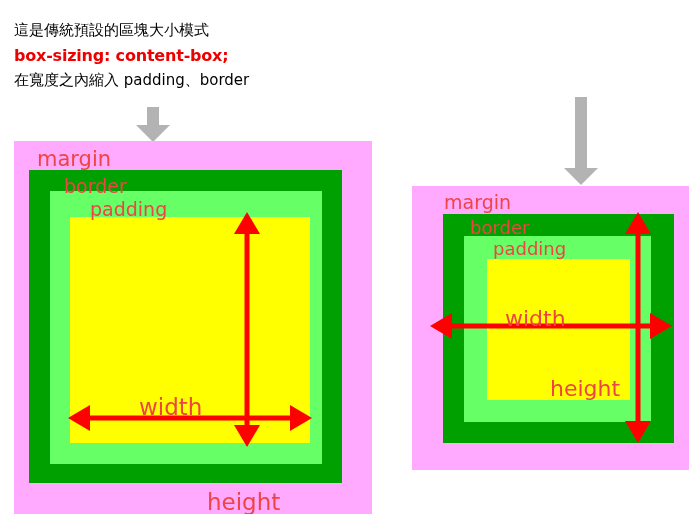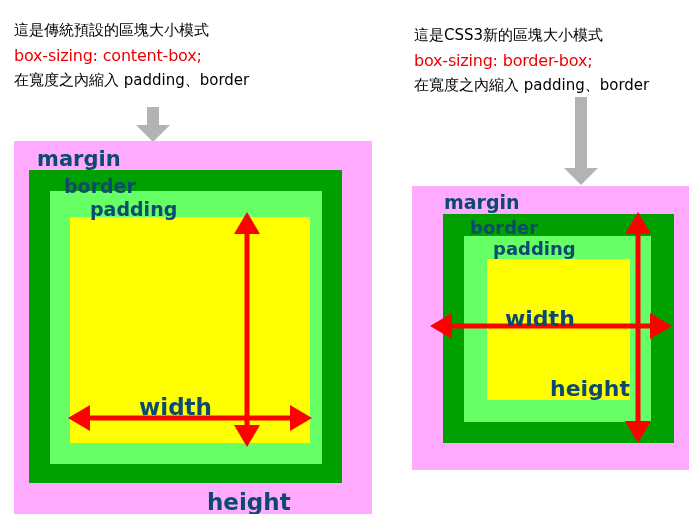--- a/index.html
+++ b/index.html
@@ -28,21 +28,21 @@
     white-space: nowrap;
   }
   .caption .line {
     display: block;
     font-size: 15px;
     color: #000000;
     letter-spacing: 0px;
   }
   .caption .line.code {
     color: #ee0000;
-    font-weight: normal;
+    font-weight: bold;
     font-size: 16px;
     letter-spacing: -0.2px;
   }
   #caption-left  { left: 14px;  top: 18px; }
   #caption-right { left: 414px; top: 23px; }
 
   
   .gray-arrow { position: absolute; }
   .gray-arrow .shaft {
     position: absolute;
@@ -72,22 +72,22 @@
     position: absolute;
     box-sizing: border-box;
   }
   .layer-margin  { background: #ffaaff; }
   .layer-border  { background: #00a000; }
   .layer-padding { background: #66ff66; }
   .layer-content { background: #ffff00; }
 
   .layer-label {
     position: absolute;
-    font-weight: bold;
-    color: #0c4a6e;
+    font-weight: normal;
+    color: #ef4444;
     white-space: nowrap;
     line-height: 1;
   }
 
   
   #diagram-left { left: 14px; top: 141px; width: 358px; height: 373px; }
   #diagram-left .layer-margin  { left: 0;   top: 0;   width: 358px; height: 373px; }
   #diagram-left .layer-border  { left: 15px; top: 29px; width: 313px; height: 313px; }
   #diagram-left .layer-padding { left: 36px; top: 50px; width: 272px; height: 273px; }
   #diagram-left .layer-content { left: 56px; top: 76px; width: 240px; height: 226px; }
@@ -160,25 +160,20 @@
 <body>
 
 <div class="stage">
 
   <div class="caption" id="caption-left">
     <span class="line">這是傳統預設的區塊大小模式</span>
     <span class="line code">box-sizing: content-box;</span>
     <span class="line">在寬度之內縮入  padding、border</span>
   </div>
 
-  <div class="caption" id="caption-right">
-    <span class="line">這是CSS3新的區塊大小模式</span>
-    <span class="line code">box-sizing: border-box;</span>
-    <span class="line">在寬度之內縮入  padding、border</span>
-  </div>
 
   <div class="gray-arrow" id="gray-arrow-left">
     <span class="shaft"></span>
     <span class="head"></span>
   </div>
   <div class="gray-arrow" id="gray-arrow-right">
     <span class="shaft"></span>
     <span class="head"></span>
   </div>
 

